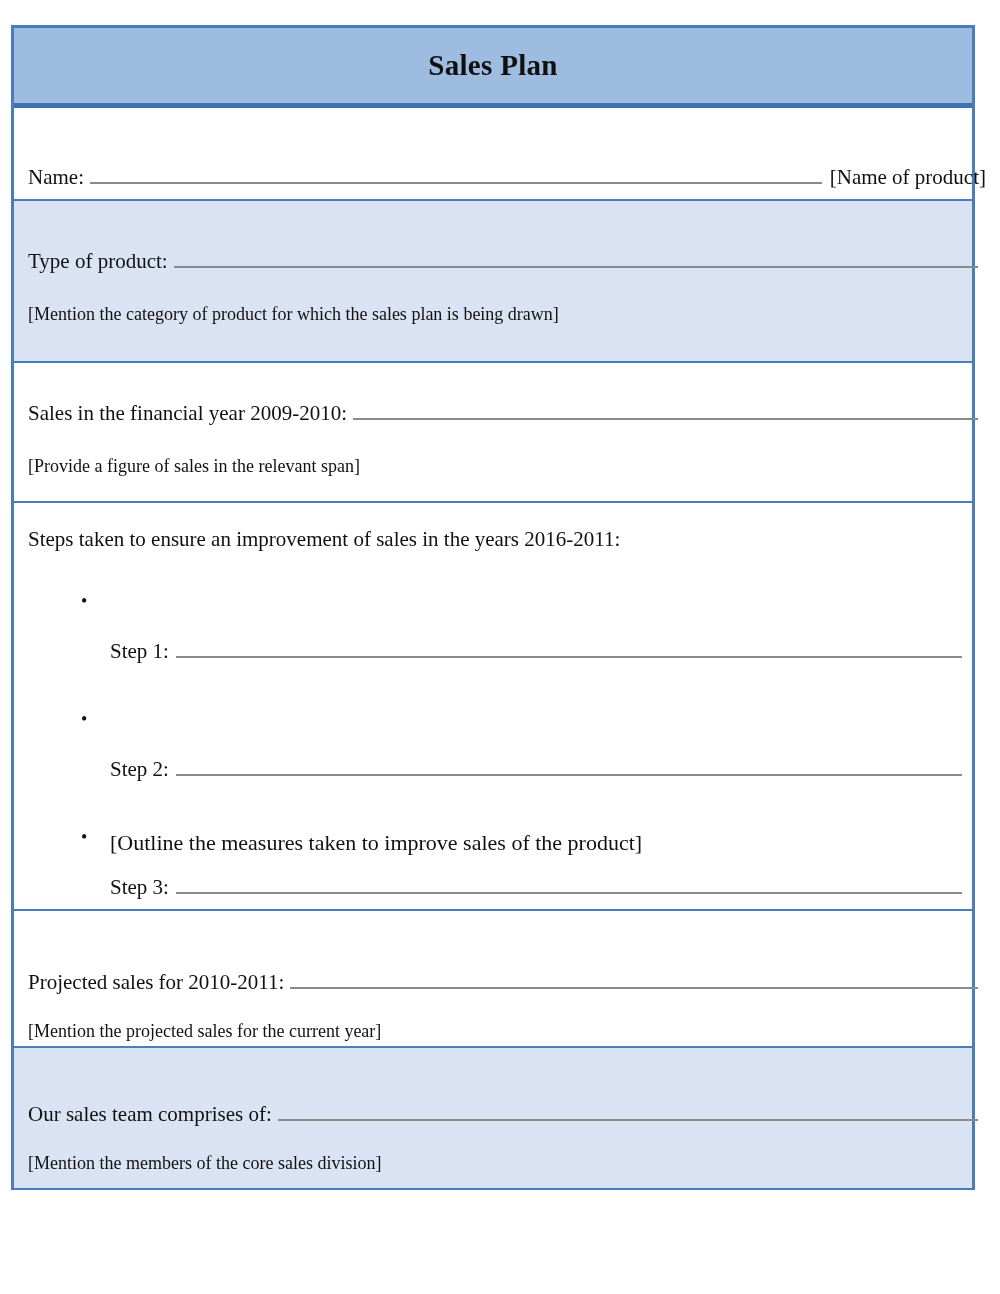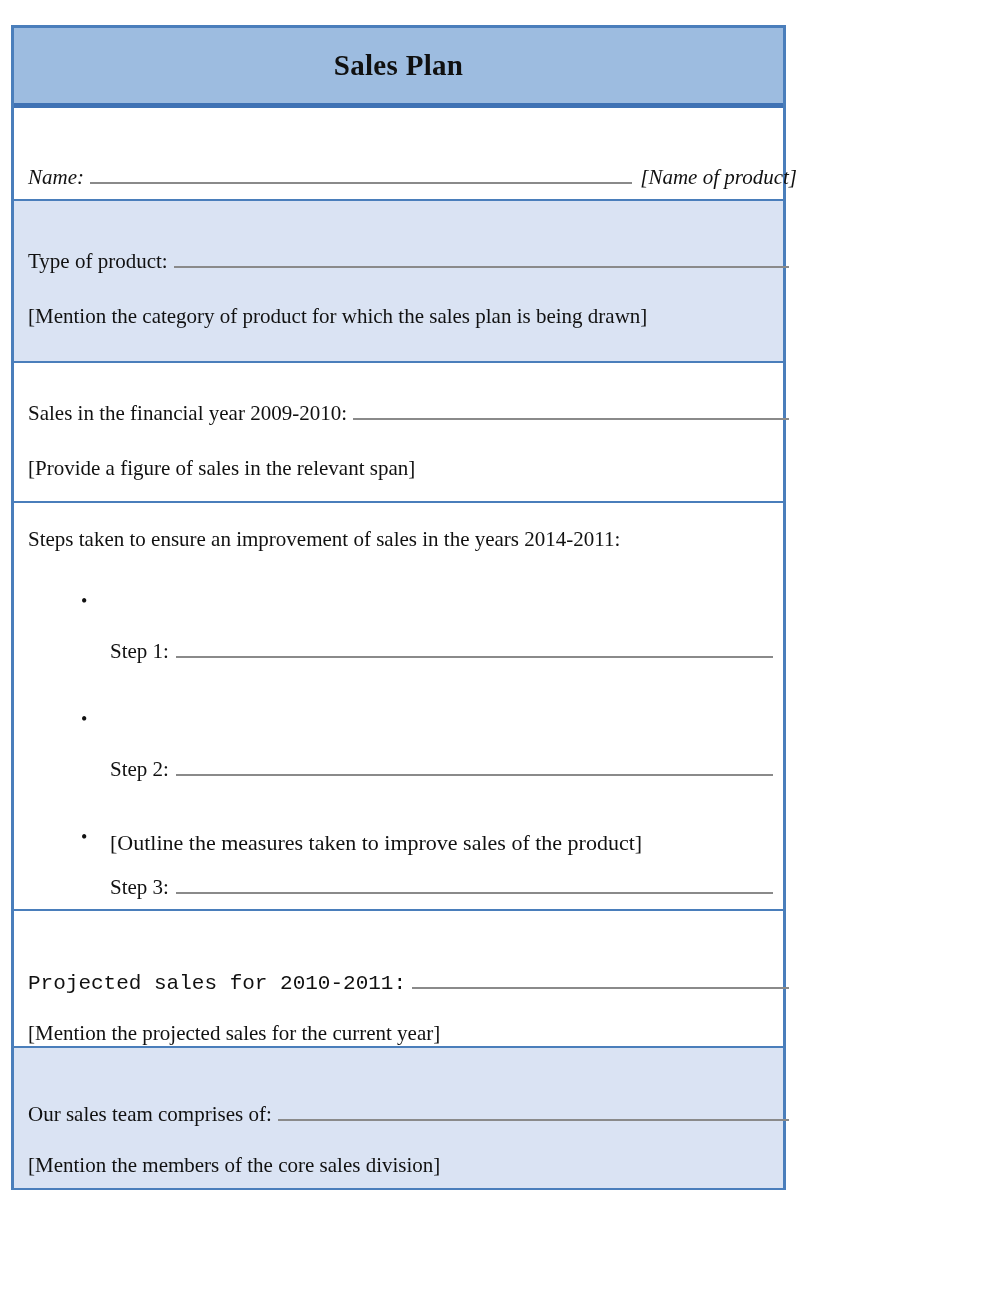--- a/index.html
+++ b/index.html
@@ -20,21 +20,21 @@
     width: 1000px;
     height: 1294px;
     background: #ffffff;
     box-sizing: border-box;
   }
 
   .form-table {
     position: absolute;
     left: 11px;
     top: 25px;
-    width: 775px;
+    width: 964px;
     border-left: 3px solid #4a7ebb;
     border-right: 3px solid #4a7ebb;
     border-top: 3px solid #4a7ebb;
     box-sizing: border-box;
   }
 
   
   .header-row {
     background: #9dbce0;
     border-bottom: 5px solid #3f72b4;
@@ -56,21 +56,21 @@
   .row {
     border-bottom: 2px solid #4a7ebb;
     box-sizing: border-box;
     padding: 0 14px;
     position: relative;
   }
   .row.white { background: #ffffff; }
   .row.blue  { background: #dae3f3; }
 
   .row-r1 { height: 92px; }
-  .row-r2 { height: 93px; font-style: italic; }
+  .row-r2 { height: 93px; }
   .row-r3 { height: 162px; }
   .row-r4 { height: 140px; }
   .row-r5 { height: 408px; }
   .row-r6 { height: 137px; }
   .row-r7 { height: 142px; }
 
   .line-block {
     display: flex;
     align-items: baseline;
     width: 100%;
@@ -96,21 +96,21 @@
     margin-right: 10px;
   }
 
   .hint {
     font-size: 21px;
     white-space: nowrap;
     line-height: 1.15;
   }
 
   .note {
-    font-size: 21px;
+    font-size: 18px;
     line-height: 1.15;
   }
 
   
   .r1-inner {
     position: absolute;
     left: 14px;
     right: 14px;
     top: 56px;
   }
@@ -193,21 +193,20 @@
     top: 327px;
     font-size: 22px;
   }
 
   
   .r6-line1 {
     position: absolute;
     left: 14px;
     right: 9px;
     top: 57px;
-    font-family: Liberation Mono, monospace;
   }
   .r6-line2 {
     position: absolute;
     left: 14px;
     top: 110px;
     font-family: Liberation Serif, serif;
   }
 
   
   .r7-line1 {
@@ -252,21 +251,21 @@
 
     <div class="row white row-r4">
       <div class="r4-line1 line-block">
         <span class="label">Sales in the financial year 2009-2010:</span>
         <span class="fill"></span>
       </div>
       <div class="r4-line2 note">[Provide a figure of sales in the relevant span]</div>
     </div>
 
     <div class="row white row-r5">
-      <div class="r5-heading">Steps taken to ensure an improvement of sales in the years 2014-2011:</div>
+      <div class="r5-heading">Steps taken to ensure an improvement of sales in the years 2016-2011:</div>
 
       <div class="steps-list">
 
         <div class="step-item">
           <span class="step-bullet">•</span>
           <span class="step-label">Step 1:</span>
           <span class="step-fill"></span>
         </div>
 
         <div class="step-item">

